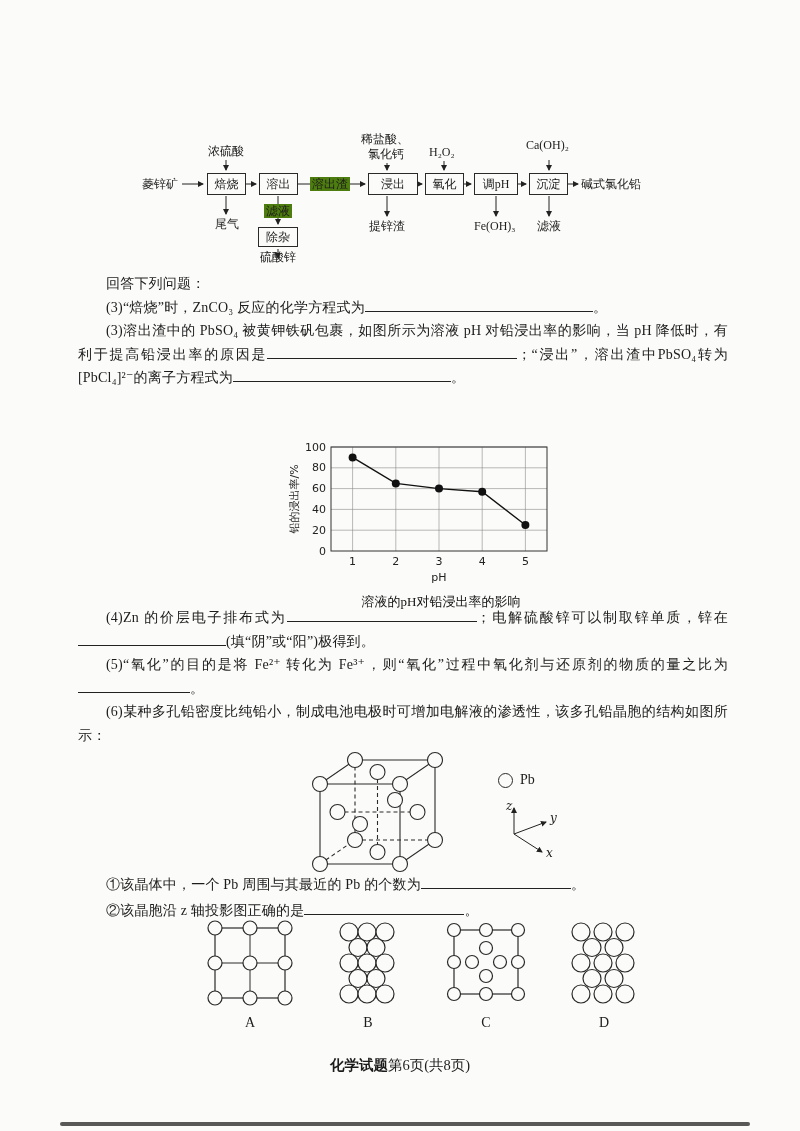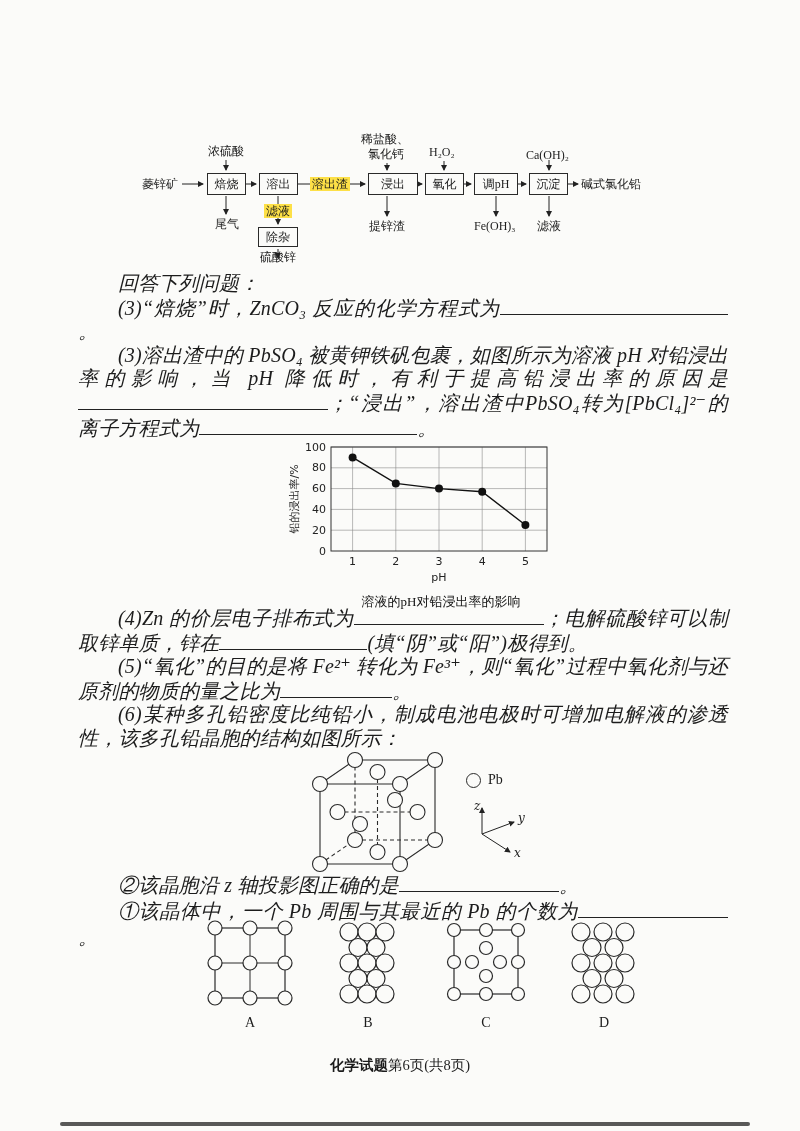--- a/index.html
+++ b/index.html
@@ -20,26 +20,26 @@
 
   
   .flowchart { position:absolute; left:112px; top:130px; width:580px; height:152px; }
   .fc-arrows { position:absolute; left:0; top:0; }
   .fc-box {
     position:absolute; height:22px; line-height:20px;
     border:1px solid #2a2a2a; background:#fbfbf9;
     font-size:12px; text-align:center; white-space:nowrap;
   }
   .fc-label { position:absolute; font-size:12px; white-space:nowrap; line-height:14px; }
-  .on-line { background:#fde047; padding:0 2px; }
+  .on-line { background:#4d7c0f; padding:0 2px; }
 
   
   .para {
-    font-size:20px; line-height:23.6px; text-indent:2em;
-    text-align:justify; letter-spacing:.2px;font-style:italic;
+    font-size:14px; line-height:23.6px; text-indent:2em;
+    text-align:justify; letter-spacing:.2px;
   }
   .blank {
     display:inline-block; height:.95em;
     border-bottom:1px solid #222;
   }
   .block1 { position:absolute; left:78px; top:272px; width:650px; }
   .block2 { position:absolute; left:78px; top:606px; width:650px; }
   .block3 { position:absolute; left:78px; top:872px; width:650px; }
   .block3 .para { line-height:26px; }
 
@@ -49,21 +49,21 @@
   .axisbox{ fill:none; stroke:#333; stroke-width:1; }
   .tick   { font-size:11px; font-family:"DejaVu Sans",sans-serif; fill:#222; }
   .dataline{ fill:none; stroke:#111; stroke-width:1.4; }
   .marker { fill:#111; }
   .chart-caption {
     margin-top:4px; margin-left:36px; width:240px;
     font-size:13px; text-align:center; color:#111;
   }
 
   
-  .crystal-fig { position:absolute; left:292px; top:746px; display:flex; gap:4px; }
+  .crystal-fig { position:absolute; left:292px; top:746px; display:flex; gap:36px; }
   .crystal-side { display:flex; flex-direction:column; gap:10px; padding-top:26px; }
   .legend { display:flex; align-items:center; gap:7px; font-size:14px; }
   .legend-circle {
     width:15px; height:15px; border:1.2px solid #2a2a2a; border-radius:50%;
     background:#fbfbf9; display:inline-block;
   }
   .axes-text { font-size:12px; font-style:italic; fill:#1c1c1c; font-family:"DejaVu Serif",serif; }
 
   
   .options-row { position:absolute; left:203px; top:920px; display:flex; gap:24px; }
@@ -107,21 +107,21 @@
         <line x1="437" y1="30" x2="437" y2="40"></line>
         <line x1="437" y1="66" x2="437" y2="86"></line>
         <line x1="456" y1="54" x2="466" y2="54"></line>
       </g>
     </svg>
 
     <div class="fc-label" style="left:96px;top:14px">浓硫酸</div>
     <div class="fc-label" style="left:249px;top:2px">稀盐酸、</div>
     <div class="fc-label" style="left:256px;top:17px">氯化钙</div>
     <div class="fc-label" style="left:317px;top:15px">H₂O₂</div>
-    <div class="fc-label" style="left:414px;top:18px">Ca(OH)₂</div>
+    <div class="fc-label" style="left:414px;top:8px">Ca(OH)₂</div>
 
     <div class="fc-label" style="left:30px;top:47px">菱锌矿</div>
     <div class="fc-box" style="left:95px;top:43px;width:39px">焙烧</div>
     <div class="fc-box" style="left:147px;top:43px;width:39px">溶出</div>
     <div class="fc-label on-line" style="left:198px;top:47px">溶出渣</div>
     <div class="fc-box" style="left:256px;top:43px;width:50px">浸出</div>
     <div class="fc-box" style="left:313px;top:43px;width:39px">氧化</div>
     <div class="fc-box" style="left:362px;top:43px;width:44px">调pH</div>
     <div class="fc-box" style="left:417px;top:43px;width:39px">沉淀</div>
     <div class="fc-label" style="left:469px;top:47px">碱式氯化铅</div>
@@ -241,24 +241,24 @@
         </g>
         <text class="axes-text" x="8" y="12">z</text>
         <text class="axes-text" x="52" y="24">y</text>
         <text class="axes-text" x="48" y="59">x</text>
       </svg>
     </div>
   </div>
 
   <div class="block3">
     <p class="para">
+      <span>①该晶体中，一个 Pb 周围与其最近的 Pb 的个数为</span><span class="blank" style="width:150px"></span><span>。</span>
+    </p>
+    <p class="para">
       <span>②该晶胞沿 z 轴投影图正确的是</span><span class="blank" style="width:160px"></span><span>。</span>
-    </p>
-    <p class="para">
-      <span>①该晶体中，一个 Pb 周围与其最近的 Pb 的个数为</span><span class="blank" style="width:150px"></span><span>。</span>
     </p>
   </div>
 
   <div class="options-row">
 
     <div class="option">
       <svg width="94" height="90" viewBox="0 0 94 90">
         <rect class="opt-shape" x="12" y="8" width="70" height="70" fill="none"></rect>
         <line class="opt-line" x1="47" y1="8" x2="47" y2="78"></line>
         <line class="opt-line" x1="12" y1="43" x2="82" y2="43"></line>

